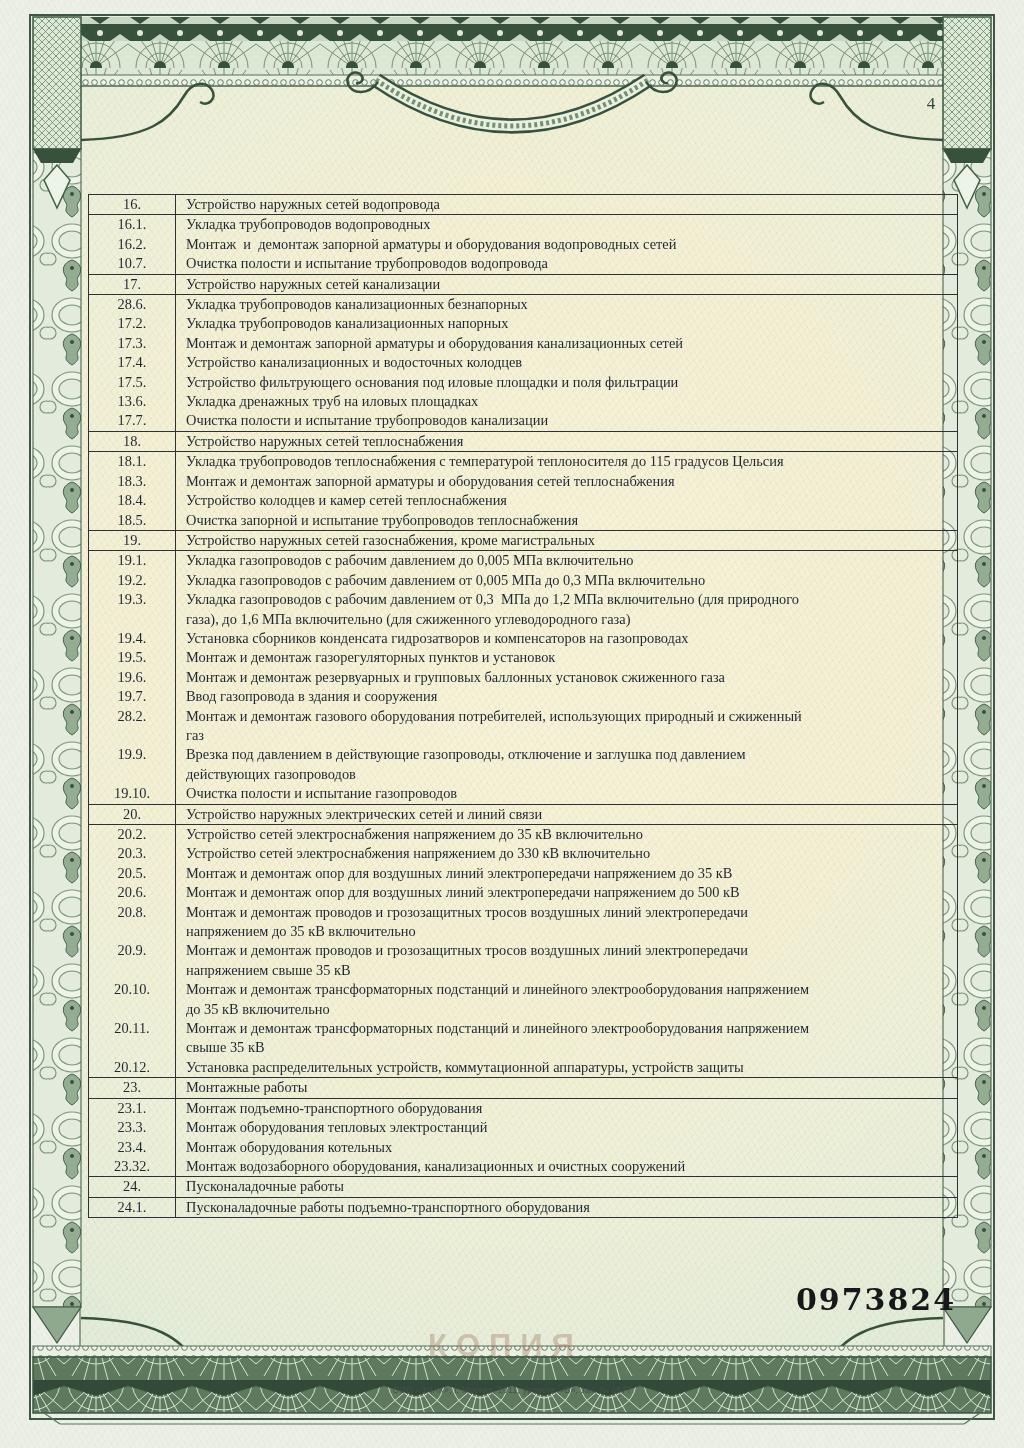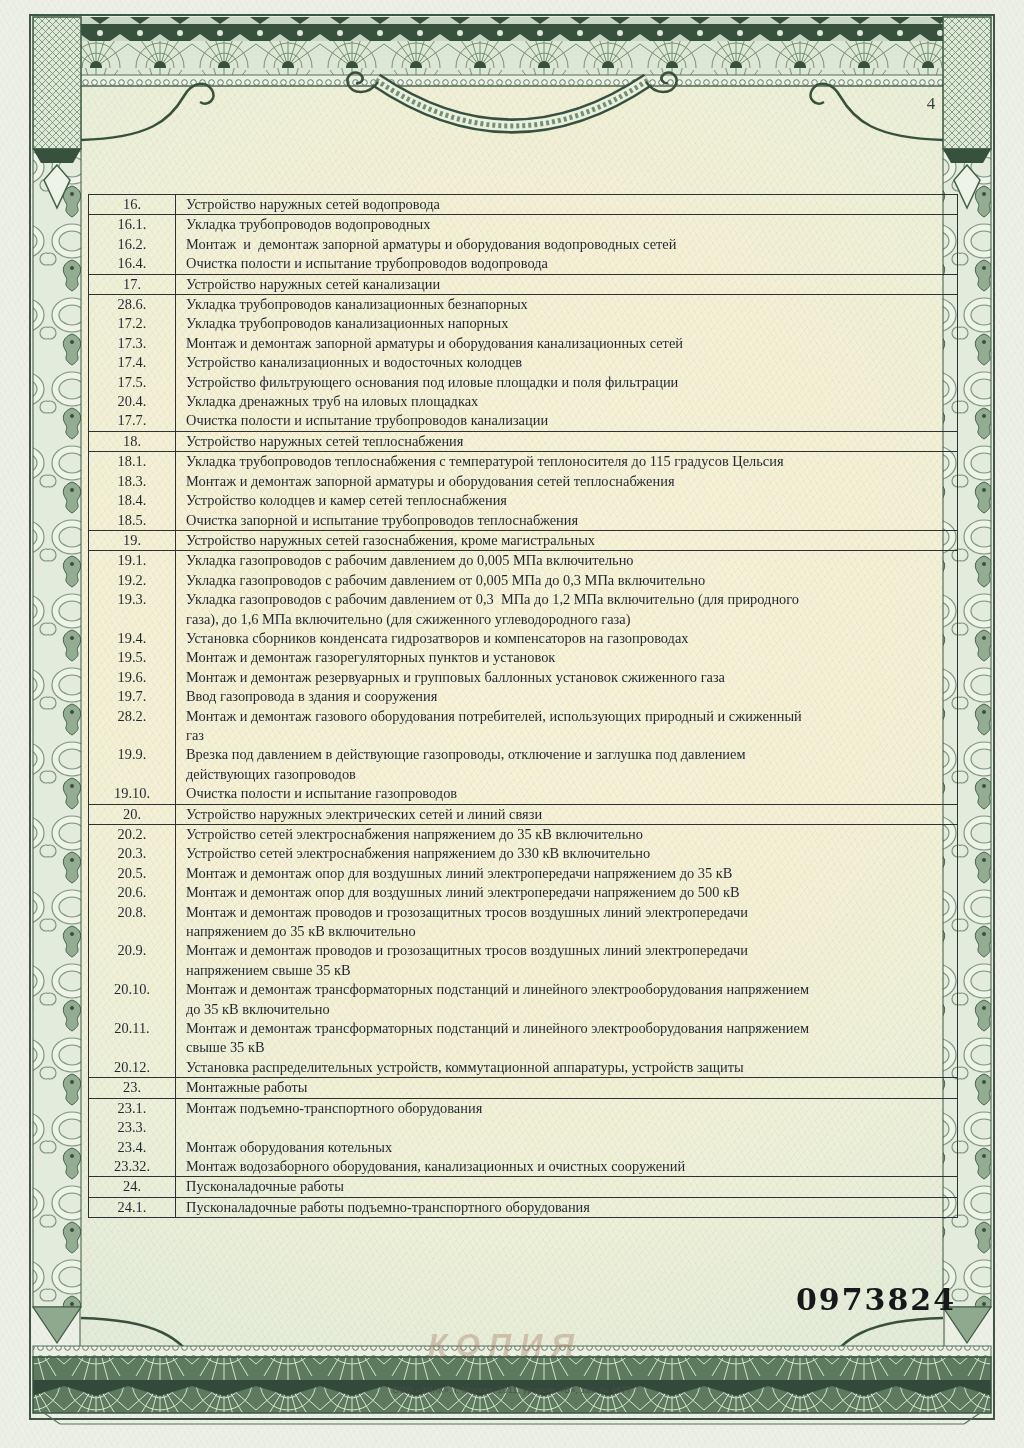--- a/index.html
+++ b/index.html
@@ -36,21 +36,20 @@
   .serial{
     position:absolute;left:796px;top:1282px;
     font-family:"DejaVu Serif", serif;font-weight:bold;
     font-size:30px;letter-spacing:2px;color:#16181a;
   }
   .watermark{
     position:absolute;left:428px;top:1328px;
     font-family:"Liberation Sans", sans-serif;font-weight:bold;
     font-size:31px;letter-spacing:9px;color:rgba(163,121,96,0.38);
     filter:blur(0.4px);
-    font-style:italic;
   }
   .imprint{
     position:absolute;left:0;right:0;top:1385px;text-align:center;
     font-family:"Liberation Sans", sans-serif;font-size:8.5px;color:#4c4f4a;
     letter-spacing:0.3px;
   }
 </style>
 </head>
 <body>
 
@@ -151,21 +150,21 @@
         </div>
         <div class="t-row">
           <div class="c-num">16.1.</div>
           <div class="c-text">Укладка трубопроводов водопроводных</div>
         </div>
         <div class="t-row">
           <div class="c-num">16.2.</div>
           <div class="c-text">Монтаж  и  демонтаж запорной арматуры и оборудования водопроводных сетей</div>
         </div>
         <div class="t-row">
-          <div class="c-num">16.4.</div>
+          <div class="c-num">10.7.</div>
           <div class="c-text">Очистка полости и испытание трубопроводов водопровода</div>
         </div>
       </div>
       <div class="t-group">
         <div class="t-row t-header">
           <div class="c-num">17.</div>
           <div class="c-text">Устройство наружных сетей канализации</div>
         </div>
         <div class="t-row">
           <div class="c-num">28.6.</div>
@@ -181,21 +180,21 @@
         </div>
         <div class="t-row">
           <div class="c-num">17.4.</div>
           <div class="c-text">Устройство канализационных и водосточных колодцев</div>
         </div>
         <div class="t-row">
           <div class="c-num">17.5.</div>
           <div class="c-text">Устройство фильтрующего основания под иловые площадки и поля фильтрации</div>
         </div>
         <div class="t-row">
-          <div class="c-num">20.4.</div>
+          <div class="c-num">13.6.</div>
           <div class="c-text">Укладка дренажных труб на иловых площадках</div>
         </div>
         <div class="t-row">
           <div class="c-num">17.7.</div>
           <div class="c-text">Очистка полости и испытание трубопроводов канализации</div>
         </div>
       </div>
       <div class="t-group">
         <div class="t-row t-header">
           <div class="c-num">18.</div>
@@ -317,20 +316,21 @@
         <div class="t-row t-header">
           <div class="c-num">23.</div>
           <div class="c-text">Монтажные работы</div>
         </div>
         <div class="t-row">
           <div class="c-num">23.1.</div>
           <div class="c-text">Монтаж подъемно-транспортного оборудования</div>
         </div>
         <div class="t-row">
           <div class="c-num">23.3.</div>
+          <div class="c-text">Монтаж оборудования тепловых электростанций</div>
         </div>
         <div class="t-row">
           <div class="c-num">23.4.</div>
           <div class="c-text">Монтаж оборудования котельных</div>
         </div>
         <div class="t-row">
           <div class="c-num">23.32.</div>
           <div class="c-text">Монтаж водозаборного оборудования, канализационных и очистных сооружений</div>
         </div>
       </div>

